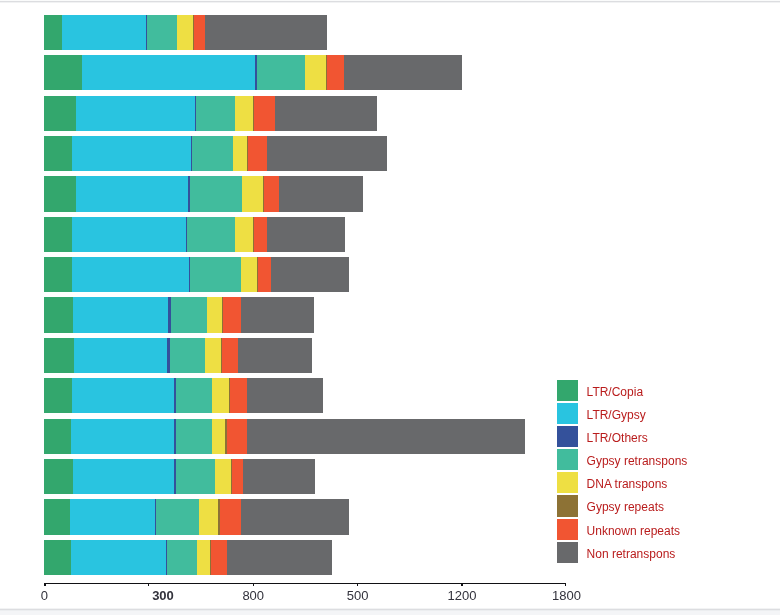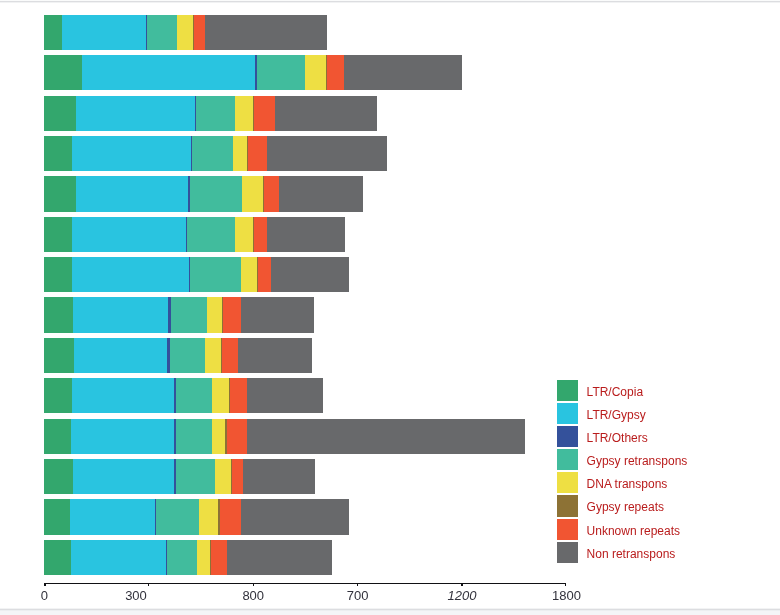--- a/index.html
+++ b/index.html
@@ -168,27 +168,27 @@
         <div class="seg" style="left: 165.332px; width: 1.0442px; background: rgb(141, 114, 53);"></div>
         <div class="seg" style="left: 166.376px; width: 16.3591px; background: rgb(241, 85, 50);"></div>
         <div class="seg" style="left: 182.735px; width: 104.42px; background: rgb(104, 105, 107);"></div>
       </div>
     </div>
   <div id="axis">
       <div class="axis-line" style="left: 44.4px; top: 582.9px; width: 522.1px; height: 1.3px;"></div>
       <div class="axis-line" style="left: 44.4px; top: 582.9px; width: 1.3px; height: 3.6px;"></div>
       <div class="tick-label" style="left: 4.4px; width: 80px;">0</div>
       <div class="axis-line" style="left: 148.17px; top: 582.9px; width: 1.3px; height: 3.6px;"></div>
-      <div class="tick-label" style="left: 96px; width: 80px;">300</div>
+      <div class="tick-label" style="left: 123px; width: 80px; font-weight: bold;">300</div>
       <div class="axis-line" style="left: 252.59px; top: 582.9px; width: 1.3px; height: 3.6px;"></div>
       <div class="tick-label" style="left: 213.24px; width: 80px;">800</div>
       <div class="axis-line" style="left: 357.01px; top: 582.9px; width: 1.3px; height: 3.6px;"></div>
-      <div class="tick-label" style="left: 317.66px; width: 80px;">700</div>
+      <div class="tick-label" style="left: 317.66px; width: 80px;">500</div>
       <div class="axis-line" style="left: 461.43px; top: 582.9px; width: 1.3px; height: 3.6px;"></div>
-      <div class="tick-label" style="left: 422.08px; width: 80px; font-style: italic;">1200</div>
+      <div class="tick-label" style="left: 422.08px; width: 80px;">1200</div>
       <div class="axis-line" style="left: 565.2px; top: 582.9px; width: 1.3px; height: 3.6px;"></div>
       <div class="tick-label" style="left: 526.5px; width: 80px;">1800</div>
     </div>
   <div id="legend">
       <div class="legend-row">
         <div class="legend-swatch" style="background: rgb(51, 167, 109);"></div>
         <div class="legend-label">LTR/Copia</div>
       </div>
       <div class="legend-row">
         <div class="legend-swatch" style="background: rgb(41, 196, 224);"></div>

